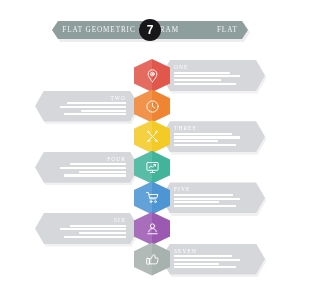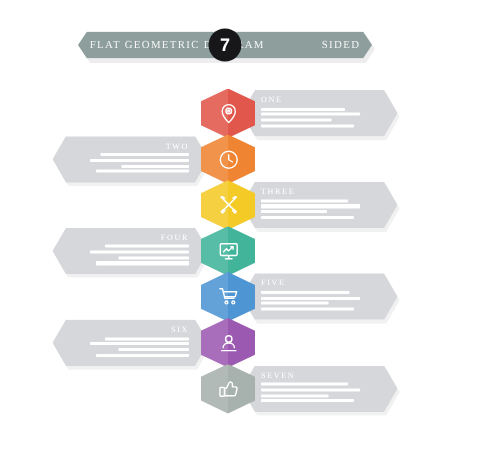--- a/index.html
+++ b/index.html
@@ -183,21 +183,21 @@
 </head>
 <body>
 
 <div id="stage" style="background: rgb(255, 255, 255);">
 
   <div id="title-bar">
     <div class="ribbon-shadow"></div>
     <div class="ribbon" style="background: rgb(141, 158, 156);"></div>
     <div id="title-text">
       <span>FLAT GEOMETRIC DIAGRAM</span>
-      <span>SIDED</span>
+      <span>FLAT</span>
     </div>
     <div id="badge" style="background: rgb(23, 23, 26);">7</div>
   </div>
 
   <div id="rows">
       <div class="row right" style="top: 60px;">
         <div class="banner">
           <div class="panel-shadow"></div>
           <div class="panel" style="background: rgb(213, 215, 218);"></div>
           <div class="banner-inner">

